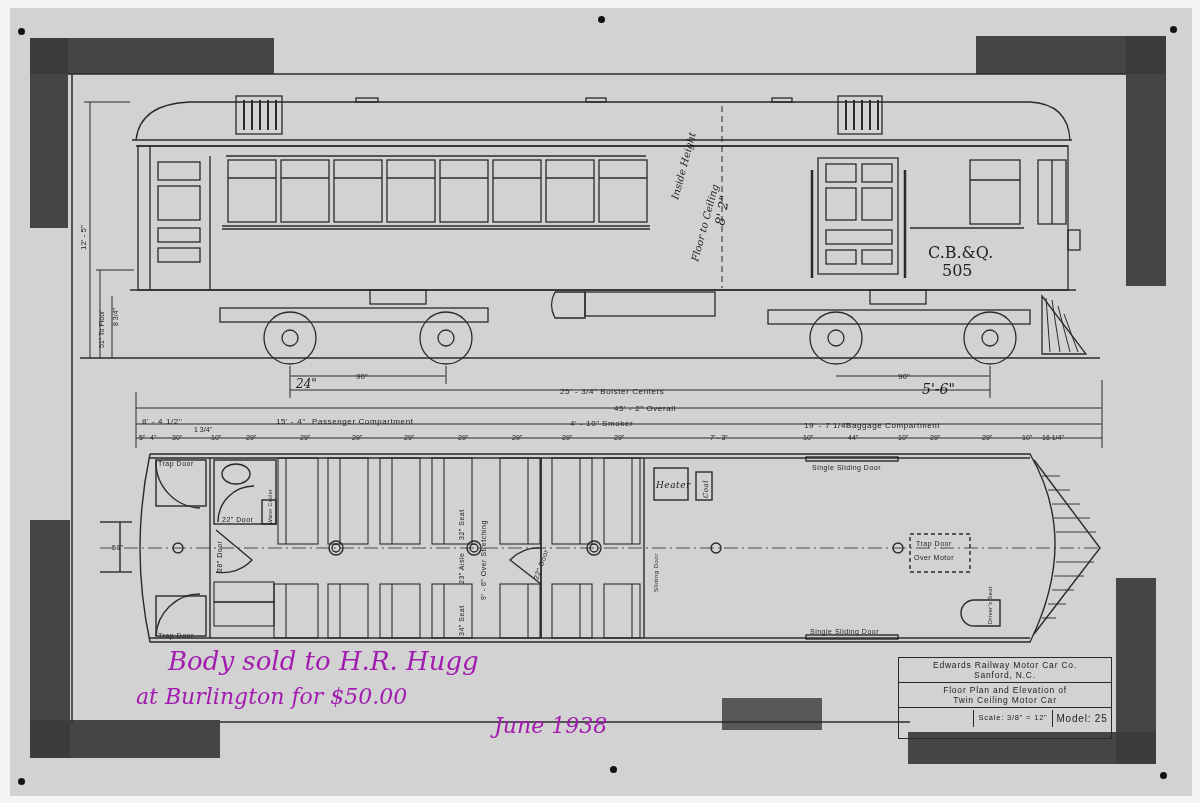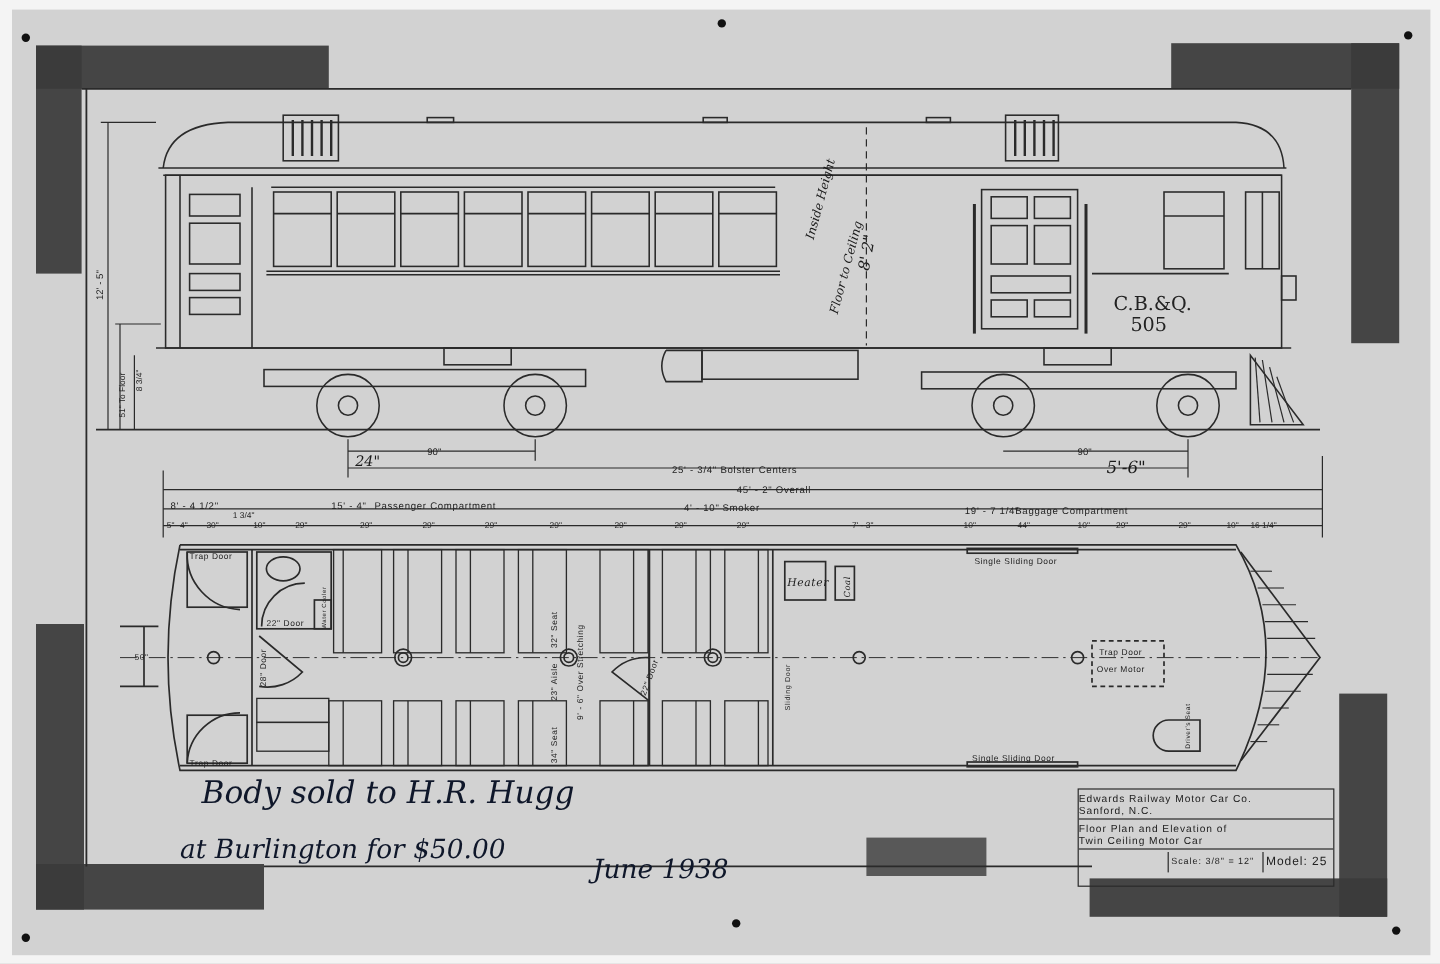--- a/index.html
+++ b/index.html
@@ -5,25 +5,25 @@
   html, body { margin:0; padding:0; }
   body { width:1200px; height:803px; background:#f4f4f4; overflow:hidden; position:relative; font-family:"Liberation Sans", sans-serif; }
   .sheet { position:absolute; left:10px; top:8px; width:1182px; height:788px; background:#d2d2d2; }
   .tape { position:absolute; background:#3a3a3a; opacity:0.93; }
   .pin { position:absolute; width:7px; height:7px; border-radius:50%; background:#111; }
   .ink { stroke:#2a2a2a; fill:none; }
   svg text { font-family:"Liberation Sans", sans-serif; fill:#222; }
   .lbl { font-size:8px; letter-spacing:0.6px; }
   .dim { font-size:8px; }
   .hand { font-family:"DejaVu Serif", serif; font-style:italic; fill:#1a1a1a; }
-  .titleblock { position:absolute; left:898px; top:657px; width:212px; height:80px; border:1.5px solid #2a2a2a; background:transparent; font-size:8.5px; letter-spacing:0.8px; color:#222; text-align:left; }
+  .titleblock { position:absolute; left:898px; top:657px; width:212px; height:80px; border:1.5px solid #2a2a2a; background:transparent; font-size:8.5px; letter-spacing:0.8px; color:#222; text-align:center; }
   .tb-row { border-bottom:1.5px solid #2a2a2a; padding:2px 0; }
   .tb-row:last-child { border-bottom:none; display:flex; }
   .tb-cell { padding:3px 2px; }
-  .hand-note { position:absolute; font-family:"DejaVu Serif", serif; font-style:italic; color:#0f172a; font-size:26px; }
+  .hand-note { position:absolute; font-family:"DejaVu Serif", serif; font-style:italic; color:#a21caf; font-size:26px; }
 </style>
 </head>
 <body>
 
 <div class="sheet"></div>
 
 <div class="tape" style="left:30px;top:38px;width:244px;height:36px;"></div>
 <div class="tape" style="left:30px;top:38px;width:38px;height:190px;"></div>
 <div class="tape" style="left:976px;top:36px;width:190px;height:38px;"></div>
 <div class="tape" style="left:1126px;top:36px;width:40px;height:250px;"></div>
@@ -336,21 +336,21 @@
     <text class="hand" transform="translate(708,498) rotate(-90)" style="font-size:7px;">Coal</text>
     <text x="812" y="470">Single Sliding Door</text>
     <text x="810" y="634">Single Sliding Door</text>
     <text x="916" y="546">Trap Door</text>
     <text x="914" y="560">Over Motor</text>
     <text transform="translate(992,624) rotate(-90)" style="font-size:5.5px;">Driver's Seat</text>
   </g>
 </svg>
 
 <div class="hand-note" style="left:168px;top:646px;">Body sold to H.R. Hugg</div>
-<div class="hand-note" style="left:150px;top:684px;font-size:22px;margin-top:12px;">at Burlington for $50.00</div>
+<div class="hand-note" style="left:136px;top:684px;font-size:22px;">at Burlington for $50.00</div>
 <div class="hand-note" style="left:494px;top:690px;font-size:22px;margin-top:23px;">June 1938</div>
 
 <div class="titleblock">
   <div class="tb-row">
     <div>Edwards Railway Motor Car Co.</div>
     <div>Sanford, N.C.</div>
   </div>
   <div class="tb-row">
     <div>Floor Plan and Elevation of</div>
     <div>Twin Ceiling Motor Car</div>

